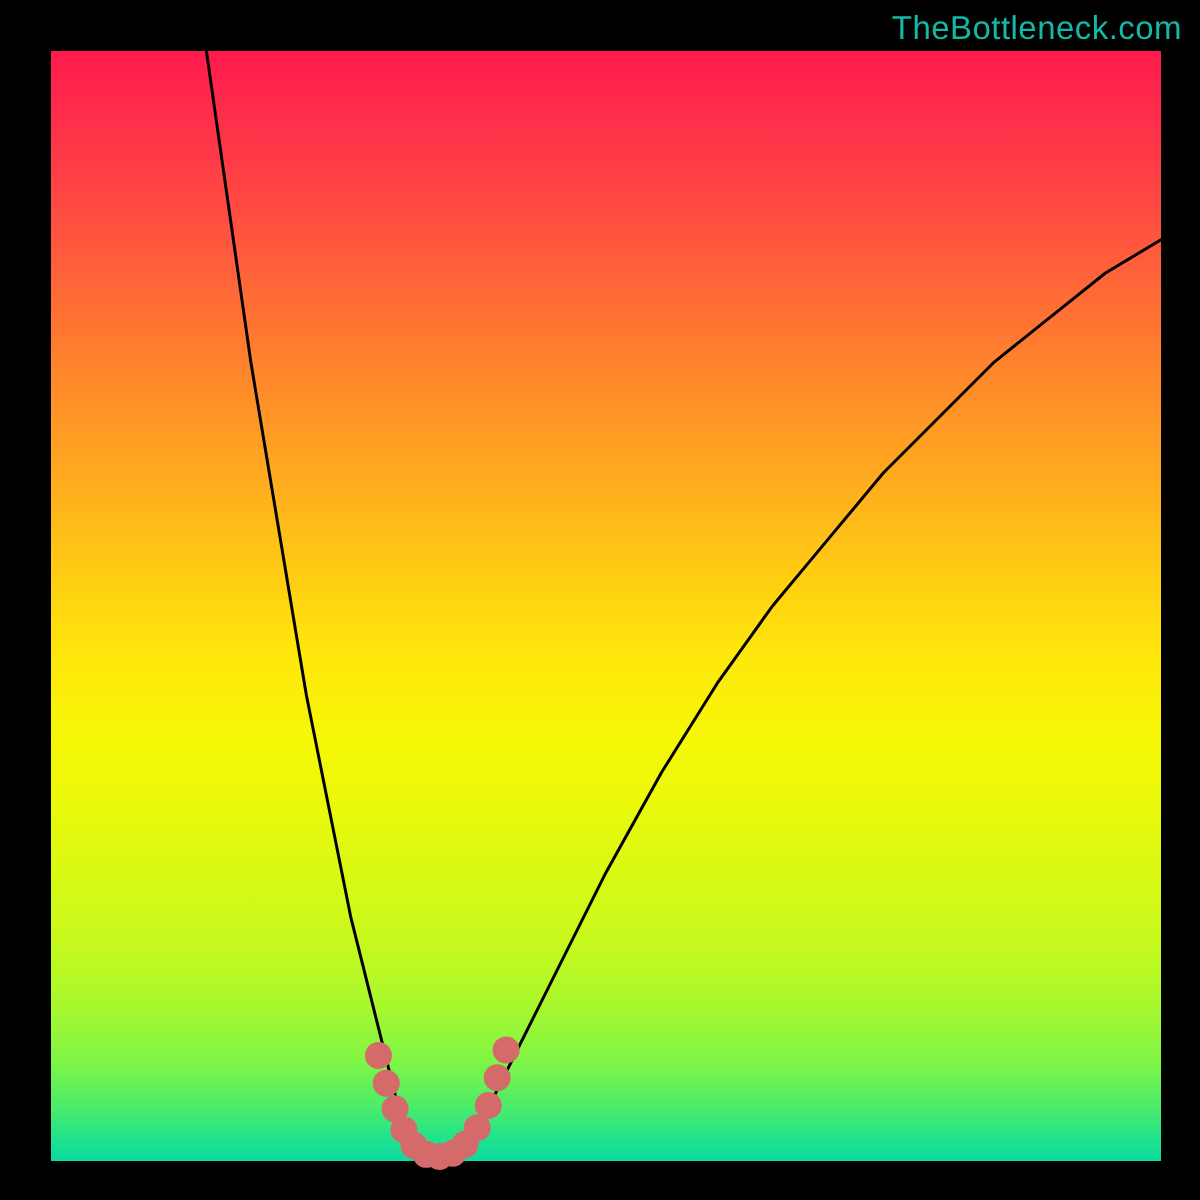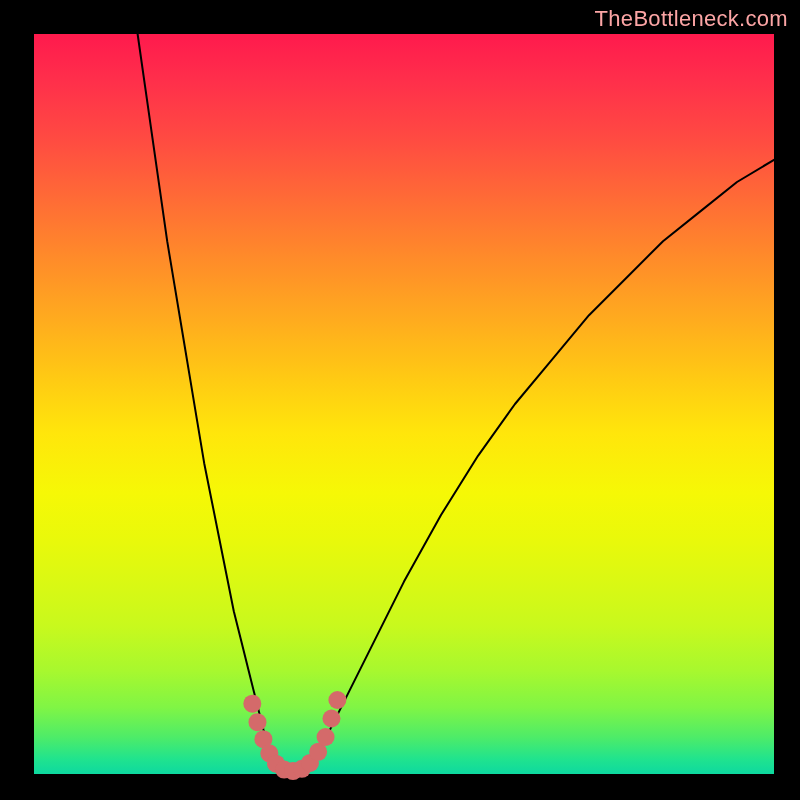--- a/index.html
+++ b/index.html
@@ -14,21 +14,21 @@
   .stage {
     position: relative;
     width: 800px;
     height: 800px;
     background: #000;
   }
   .watermark {
     position: absolute;
     top: 6px;
     right: 12px;
-    color: #fca5a5;
+    color: #14b8a6;
     font-size: 22px;
     font-weight: 500;
     letter-spacing: 0.3px;
     user-select: none;
   }
   .plot {
     position: absolute;
     left: 34px;
     top: 34px;
     width: 740px;

